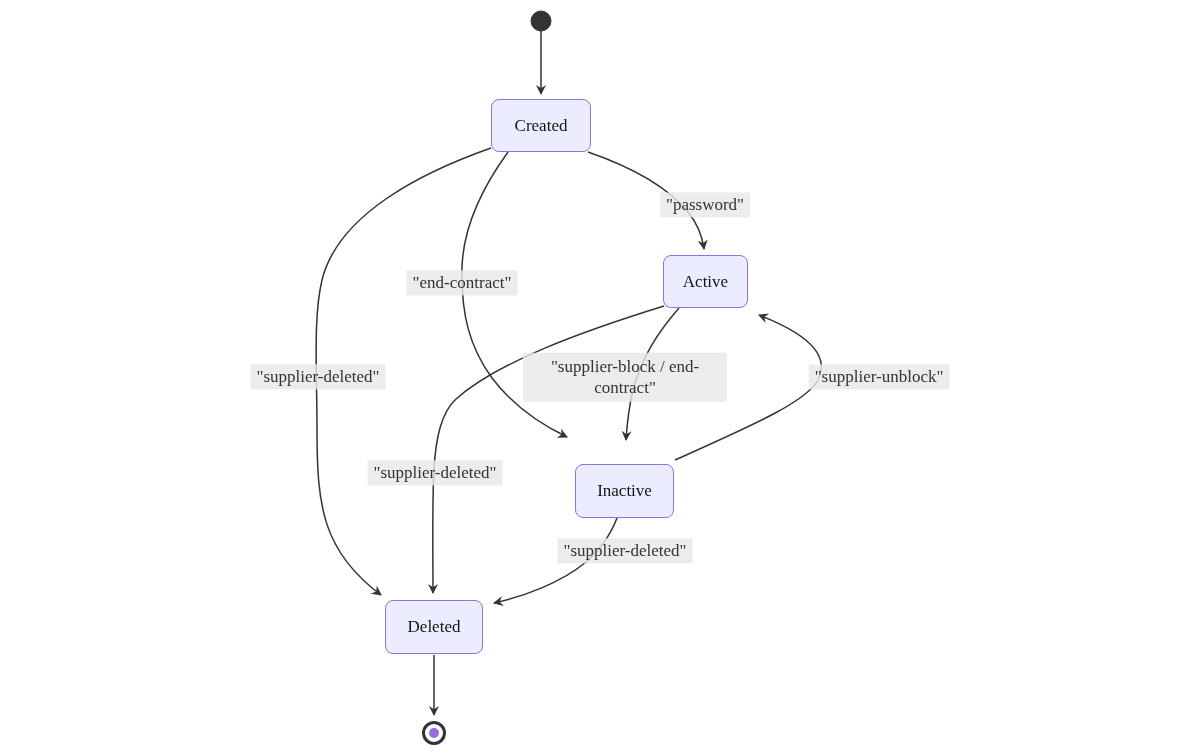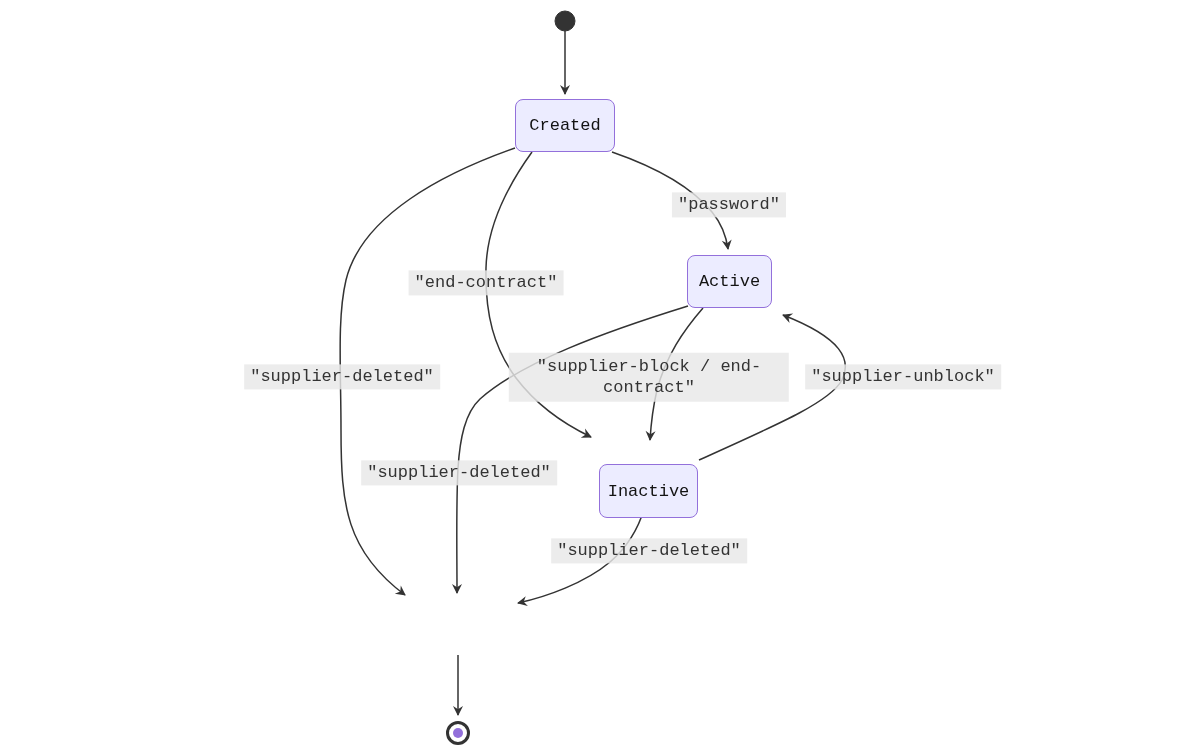--- a/index.html
+++ b/index.html
@@ -2,22 +2,21 @@
 <html><head>
 <meta charset="utf-8">
 <style>
   html, body { margin: 0; padding: 0; background: #ffffff; }
   .stage {
     position: relative;
     width: 1145px;
     height: 754px;
     background: #ffffff;
     overflow: hidden;
-    font-family: Liberation Mono, monospace;
-    margin-left: 24px;
+    font-family: Liberation Serif, serif;
   }
   svg.edges {
     position: absolute;
     left: 0; top: 0;
     width: 1198px; height: 754px;
   }
   .edge {
     fill: none;
     stroke: #333333;
     stroke-width: 1.5;
@@ -102,20 +101,23 @@
 
   <div class="state-node node-created">
     <span>Created</span>
   </div>
   <div class="state-node node-active">
     <span>Active</span>
   </div>
   <div class="state-node node-inactive">
     <span>Inactive</span>
   </div>
+  <div class="state-node node-deleted">
+    <span>Deleted</span>
+  </div>
 
   <div class="edge-label lbl-password">"password"</div>
 
   <div class="edge-label lbl-end-contract">"end-contract"</div>
 
   <div class="edge-label lbl-supplier-deleted-left">"supplier-deleted"</div>
 
   <div class="edge-label edge-label--multiline lbl-supplier-block">
     <span>"supplier-block / end-</span>
     <span>contract"</span>

